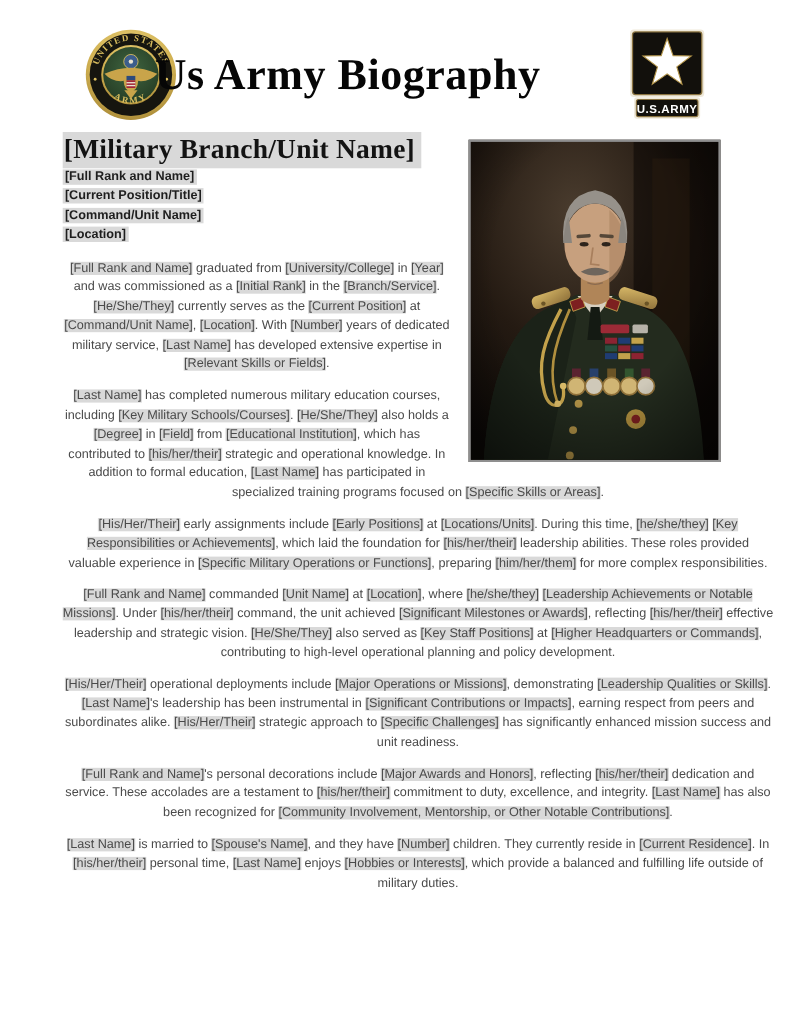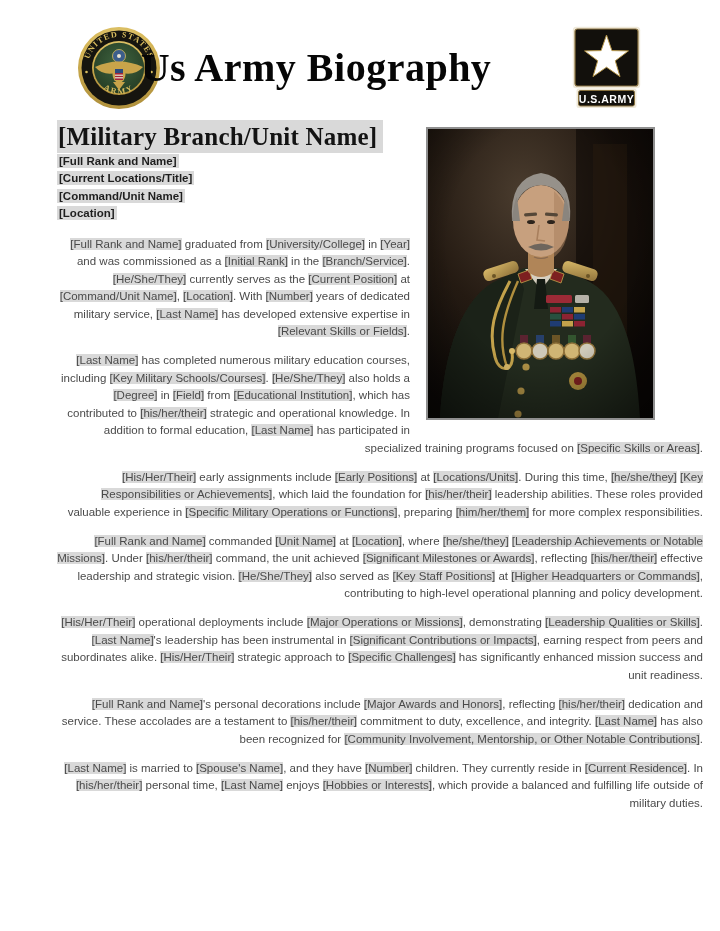--- a/index.html
+++ b/index.html
@@ -34,21 +34,21 @@
   .section-heading .hl-block { background:#d9d9d9; padding:3px 6px 3px 1px; }
 
   .profile-lines { margin:0 0 13px 0; }
   .profile-lines .pline {
     font-weight:bold; font-size:11.5px; line-height:17.4px; color:#1e1e1e;
   }
   .profile-lines .pline span { background:#d9d9d9; padding:1px 2px; }
 
   .bio p {
     margin:0 0 11.5px 0; font-size:11.5px; line-height:17.5px;
-    color:#4a4a4a; text-align:right;
+    color:#4a4a4a; text-align:center;
   }
   .bio .hl { background:#d9d9d9; }
 
   .footer-text {
     position:absolute; left:62px; top:861px;
     font-size:11.5px; color:#b1afac; letter-spacing:0.2px;
   }
 </style>
 </head>
 <body>
@@ -200,21 +200,21 @@
     </div>
 
     <h1 class="section-heading">
       <span class="hl-block">[Military Branch/Unit Name]</span>
     </h1>
 
     <div class="profile-lines">
       <div class="pline">
         <span>[Full Rank and Name]</span></div>
       <div class="pline">
-        <span>[Current Locations/Title]</span></div>
+        <span>[Current Position/Title]</span></div>
       <div class="pline">
         <span>[Command/Unit Name]</span></div>
       <div class="pline">
         <span>[Location]</span></div>
     </div>
 
     <div class="bio">
       <p><span class="hl">[Full Rank and Name]</span><span> graduated from </span><span class="hl">[University/College]</span><span> in </span><span class="hl">[Year]</span><span> and was commissioned as a </span><span class="hl">[Initial Rank]</span><span> in the </span><span class="hl">[Branch/Service]</span><span>. </span><span class="hl">[He/She/They]</span><span> currently serves as the </span><span class="hl">[Current Position]</span><span> at </span><span class="hl">[Command/Unit Name]</span><span>, </span><span class="hl">[Location]</span><span>. With </span><span class="hl">[Number]</span><span> years of dedicated military service, </span><span class="hl">[Last Name]</span><span> has developed extensive expertise in </span><span class="hl">[Relevant Skills or Fields]</span><span>.</span></p>
       <p><span class="hl">[Last Name]</span><span> has completed numerous military education courses, including </span><span class="hl">[Key Military Schools/Courses]</span><span>. </span><span class="hl">[He/She/They]</span><span> also holds a </span><span class="hl">[Degree]</span><span> in </span><span class="hl">[Field]</span><span> from </span><span class="hl">[Educational Institution]</span><span>, which has contributed to </span><span class="hl">[his/her/their]</span><span> strategic and operational knowledge. In addition to formal education, </span><span class="hl">[Last Name]</span><span> has participated in specialized training programs focused on </span><span class="hl">[Specific Skills or Areas]</span><span>.</span></p>
       <p><span class="hl">[His/Her/Their]</span><span> early assignments include </span><span class="hl">[Early Positions]</span><span> at </span><span class="hl">[Locations/Units]</span><span>. During this time, </span><span class="hl">[he/she/they]</span><span> </span><span class="hl">[Key Responsibilities or Achievements]</span><span>, which laid the foundation for </span><span class="hl">[his/her/their]</span><span> leadership abilities. These roles provided valuable experience in </span><span class="hl">[Specific Military Operations or Functions]</span><span>, preparing </span><span class="hl">[him/her/them]</span><span> for more complex responsibilities.</span></p>

